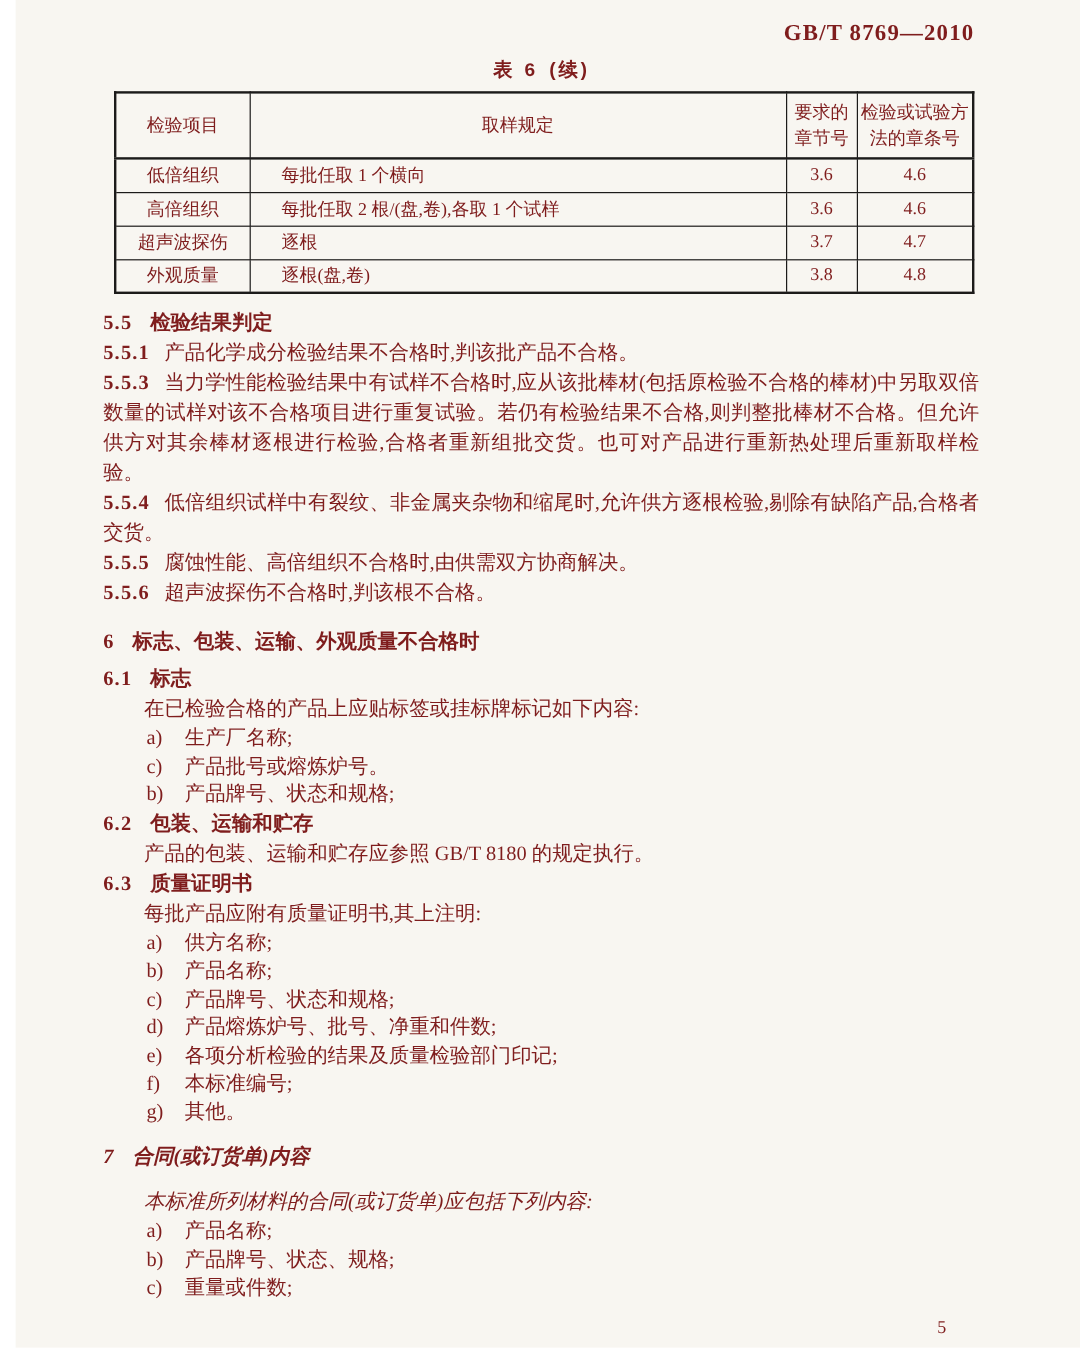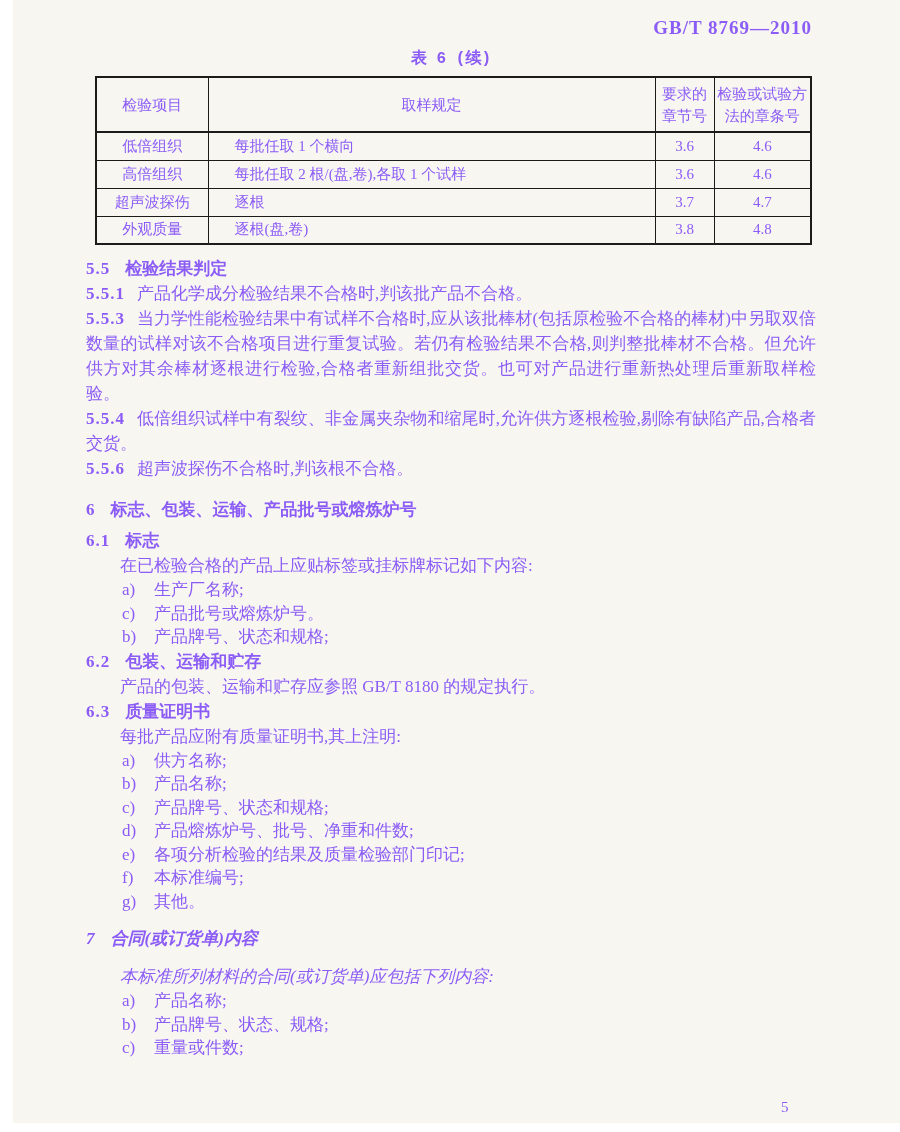--- a/index.html
+++ b/index.html
@@ -1,19 +1,19 @@
 <!DOCTYPE html>
 <html><head>
 <meta charset="utf-8">
 <style>
   * { margin:0; padding:0; box-sizing:border-box; }
   html,body { width:900px; height:1132px; background:#ffffff; }
   .page {
     position:relative; width:900px; height:1132px;
-    background:#f8f6f1; color:#8b5cf6;
+    background:#f8f6f1; color:#7f1d1d;
     font-family:"Liberation Serif", serif;
     overflow:hidden;
   }
   .scan-edge-left { position:absolute; left:0; top:0; width:13px; height:1132px; background:#ffffff; }
   .scan-edge-bottom { position:absolute; left:0; bottom:0; width:900px; height:9px; background:#ffffff; }
   .std-code {
     position:absolute; top:17px; right:88px;
     font-size:19px; font-weight:bold; letter-spacing:1px;
   }
   .content { position:absolute; left:86px; top:48px; width:730px; }
@@ -114,25 +114,28 @@
     <p class="body-text clause">
       <span class="cnum">5.5.1</span><span>产品化学成分检验结果不合格时,判该批产品不合格。</span>
     </p>
     <p class="body-text clause">
       <span class="cnum">5.5.3</span><span>当力学性能检验结果中有试样不合格时,应从该批棒材(包括原检验不合格的棒材)中另取双倍数量的试样对该不合格项目进行重复试验。若仍有检验结果不合格,则判整批棒材不合格。但允许供方对其余棒材逐根进行检验,合格者重新组批交货。也可对产品进行重新热处理后重新取样检验。</span>
     </p>
     <p class="body-text clause">
       <span class="cnum">5.5.4</span><span>低倍组织试样中有裂纹、非金属夹杂物和缩尾时,允许供方逐根检验,剔除有缺陷产品,合格者交货。</span>
     </p>
     <p class="body-text clause">
+      <span class="cnum">5.5.5</span><span>腐蚀性能、高倍组织不合格时,由供需双方协商解决。</span>
+    </p>
+    <p class="body-text clause">
       <span class="cnum">5.5.6</span><span>超声波探伤不合格时,判该根不合格。</span>
     </p>
 
     <div class="body-text heading mt-l">
-      <span class="hnum">6</span><span>标志、包装、运输、产品批号或熔炼炉号</span>
+      <span class="hnum">6</span><span>标志、包装、运输、外观质量不合格时</span>
     </div>
 
     <div class="body-text heading mt-h61">
       <span class="hnum">6.1</span><span>标志</span>
     </div>
     <p class="body-text indent">在已检验合格的产品上应贴标签或挂标牌标记如下内容:</p>
     <div class="body-text li">
       <span class="li-label">a)</span><span>生产厂名称;</span>
     </div>
     <div class="body-text li">

